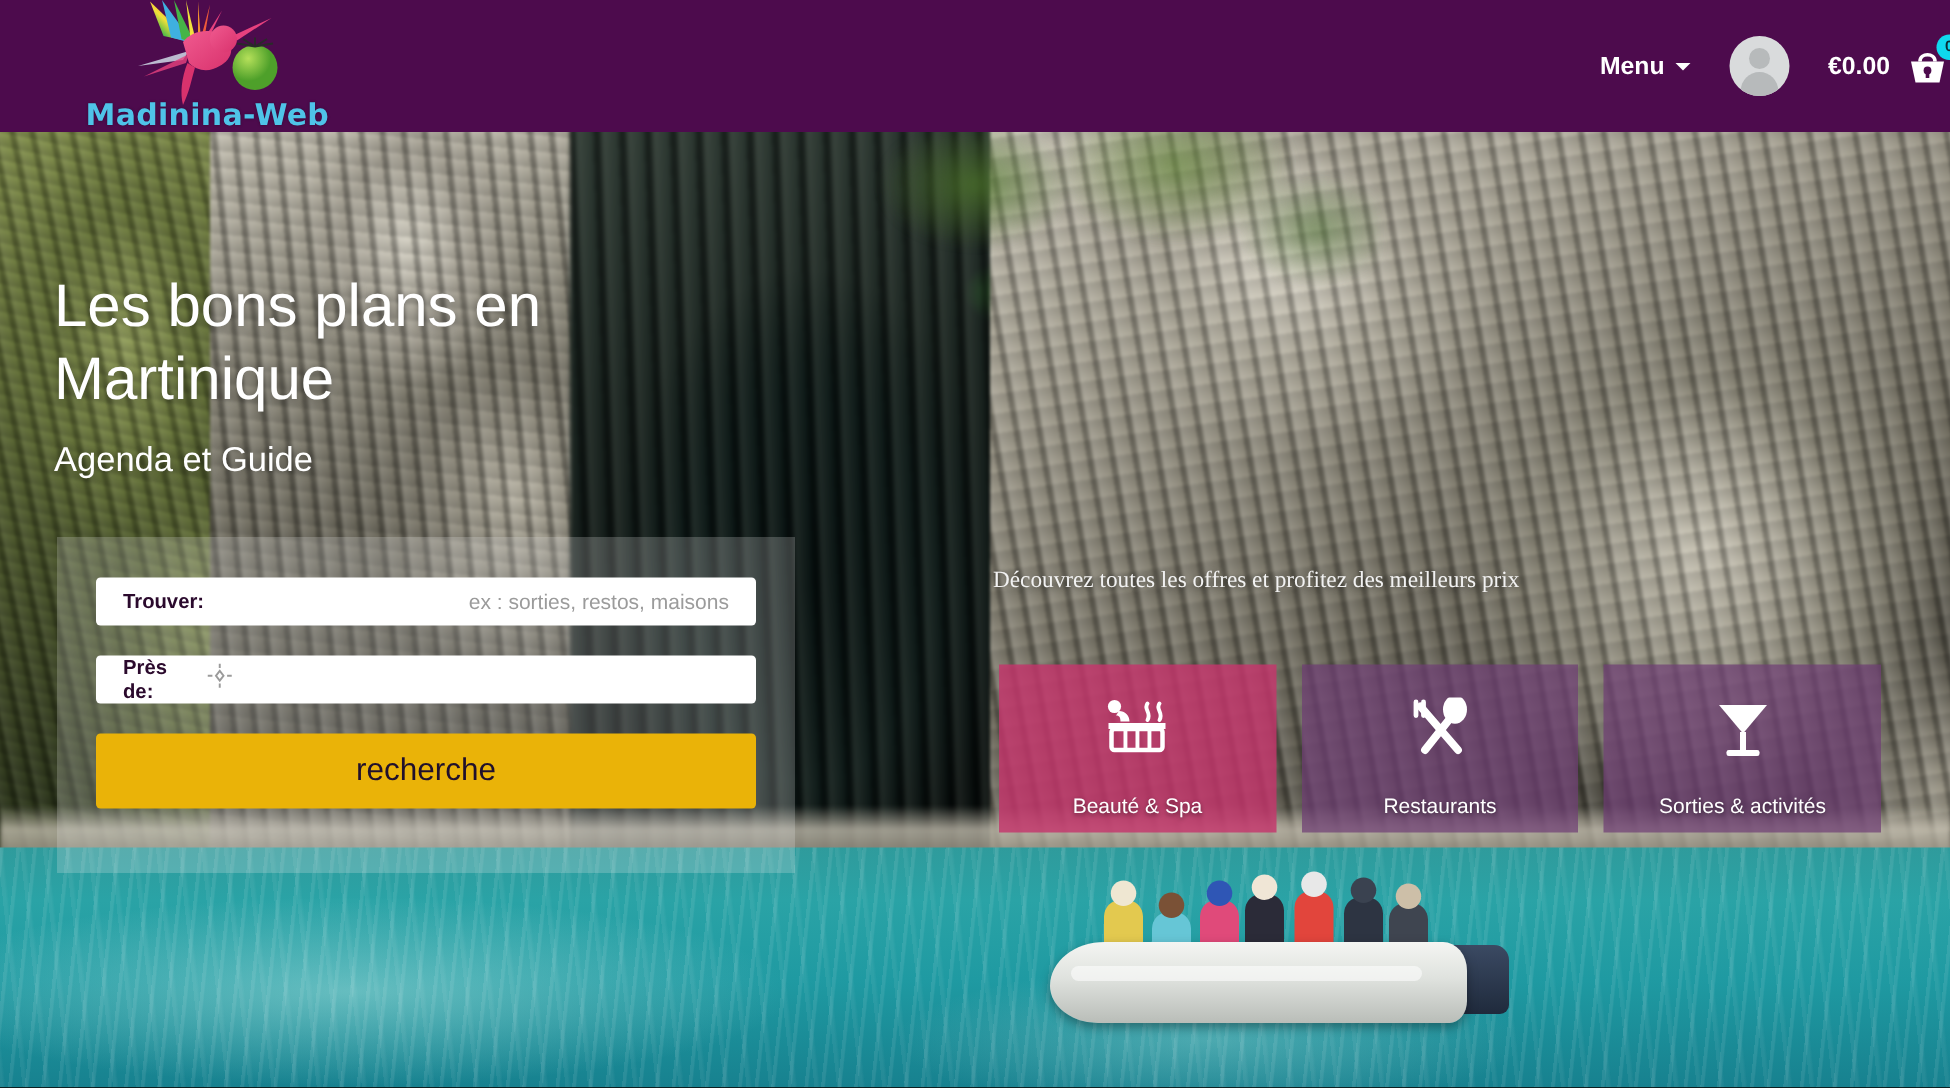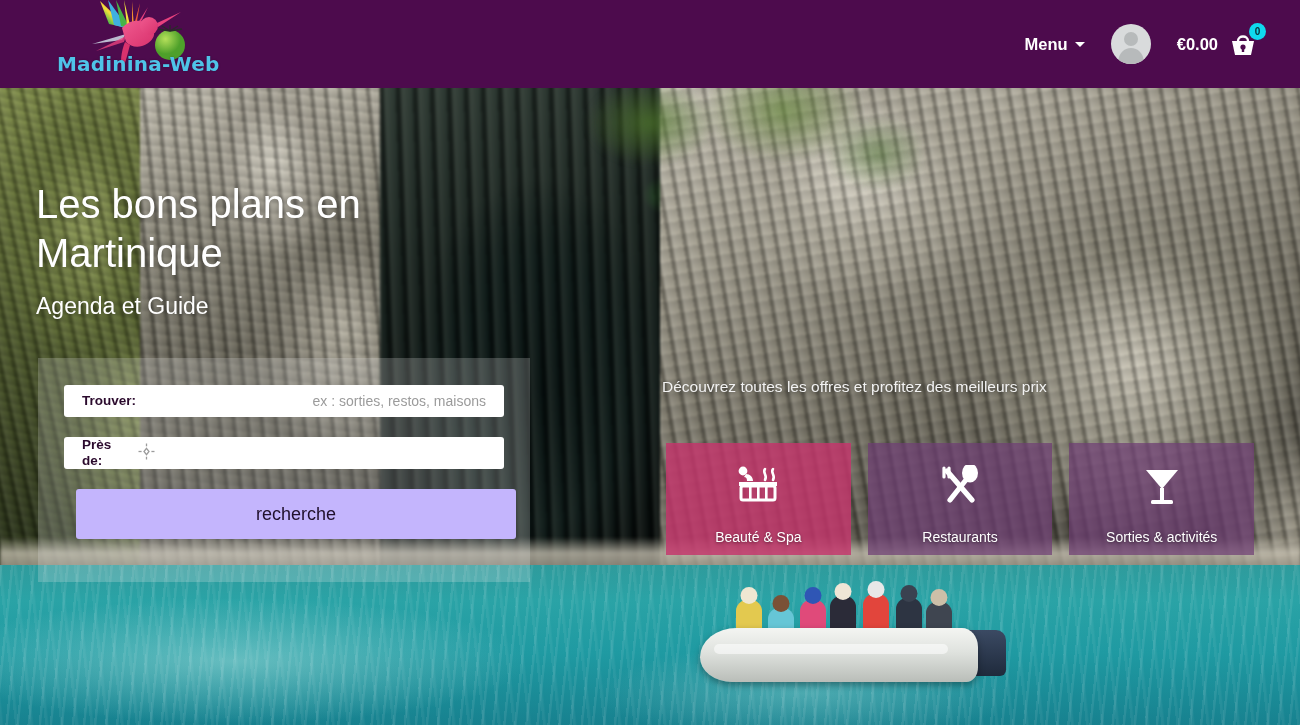--- a/index.html
+++ b/index.html
@@ -160,29 +160,29 @@
   .header {
     position: absolute; left: 0; top: 0;
     width: 100%; height: 88px;
     background: #4d0b4d;
     display: flex; align-items: center;
     z-index: 30;
   }
   .brand { position: relative; width: 230px; height: 88px; }
   .brand-logo { position: absolute; left: 78px; top: -2px; }
   .brand-word {
-    position: absolute; left: 57px; top: 52px;
+    position: absolute; left: 57px; top: 64px;
     font-size: 20px; font-weight: bold; letter-spacing: .2px;
     color: #4fc3e8;
     text-shadow: 0 0 2px rgba(0,0,0,.35);
     font-family: "DejaVu Sans", sans-serif;
   }
   .header-right {
     margin-left: auto; display: flex; align-items: center;
-    gap: 26px; padding-right: 42px;
+    gap: 26px; 
   }
   .menu-btn {
     display: flex; align-items: center; gap: 7px;
     color: #fff; font-size: 16.5px; font-weight: bold;
     cursor: pointer;
   }
   .caret { width: 0; height: 0; border-left: 5px solid transparent; border-right: 5px solid transparent; border-top: 5px solid #fff; }
   .avatar {
     width: 40px; height: 40px; border-radius: 50%;
     background: #d9dbdc; position: relative; overflow: hidden; cursor: pointer;
@@ -242,32 +242,32 @@
     border: none; outline: none; flex: 1;
     font-size: 14px; color: #2b2b2b;
     font-family: "Liberation Sans", sans-serif;
     background: transparent;
     text-align: right;
   }
   .field-input::placeholder { color: #9b9b9b; }
   .geo-icon { margin: 0 12px 0 2px; flex-shrink: 0; }
   .search-btn {
     width: 100%; height: 50px; border: none; border-radius: 3px;
-    background: #c4b5fd; color: #20102c;
-    font-size: 18px; font-family: "Liberation Sans", sans-serif;
+    background: #eab308; color: #20102c;
+    font-size: 21px; font-family: "Liberation Sans", sans-serif;
     cursor: pointer;
-    margin-left: 12px;
   }
 
   
   .promo-text {
     position: absolute; left: 662px; top: 378px;
     color: #f2f2f2; font-size: 15.5px; font-weight: 300;
     text-shadow: 0 1px 4px rgba(0,0,0,.4);
     z-index: 15;
+    font-family: Liberation Serif, serif;
   }
   .tiles {
     position: absolute; left: 666px; top: 443px;
     width: 588px; height: 112px;
     display: flex; gap: 17px;
     z-index: 15;
   }
   .tile {
     flex: 1; position: relative;
     display: flex; flex-direction: column;

